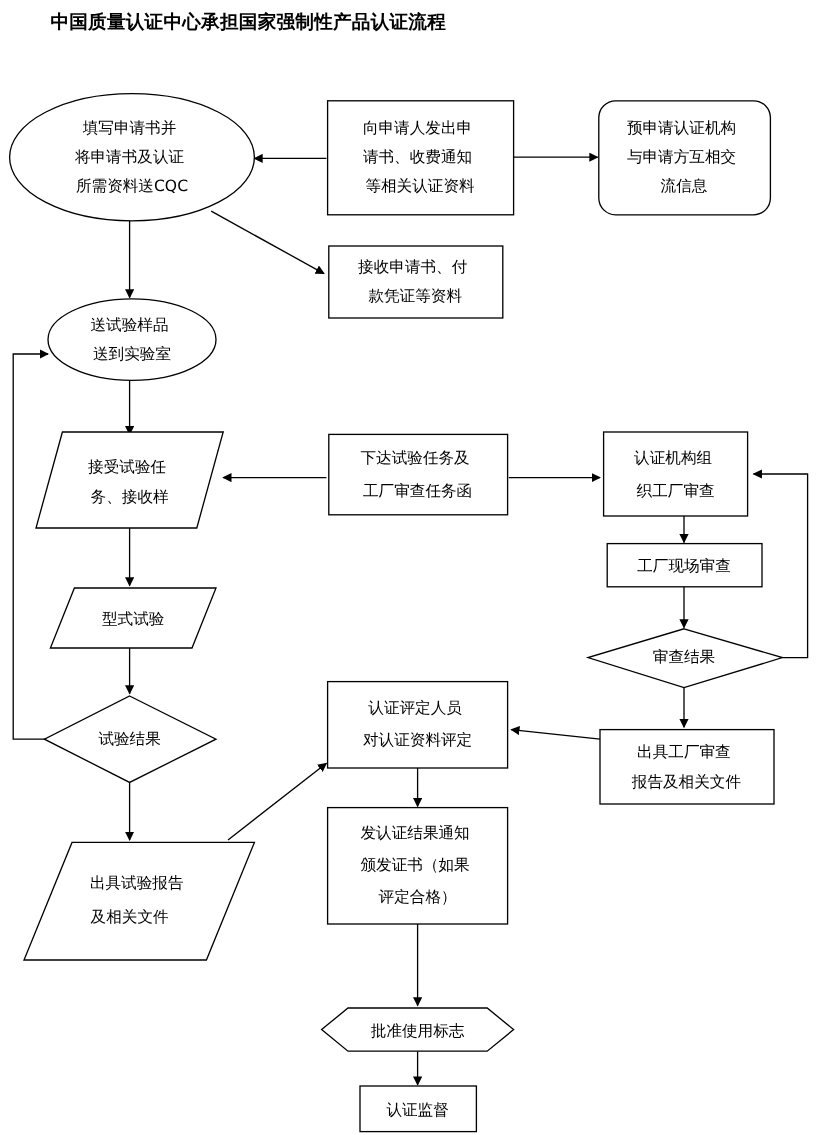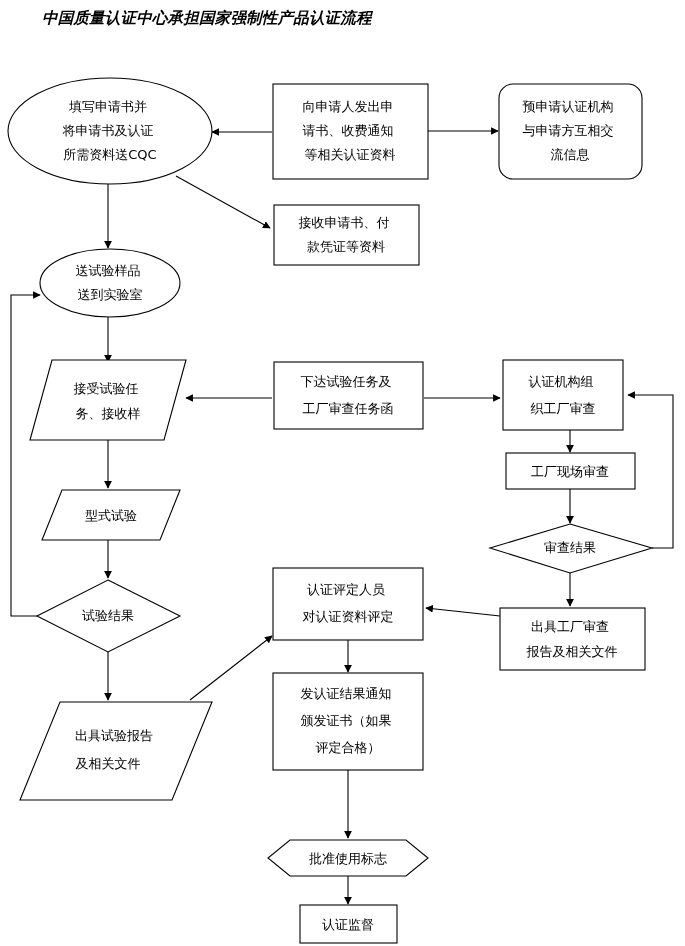--- a/index.html
+++ b/index.html
@@ -16,21 +16,20 @@
   }
   #page-title {
     position: absolute;
     left: 42px;
     top: 8px;
     font-size: 15.5px;
     font-weight: bold;
     color: #000000;
     letter-spacing: 0.2px;
     white-space: nowrap;
-    font-style: italic;
   }
   #flow-svg {
     position: absolute;
     left: 0;
     top: 0;
   }
   .node-shape {
     fill: #ffffff;
     stroke: #000000;
     stroke-width: 1.1;

